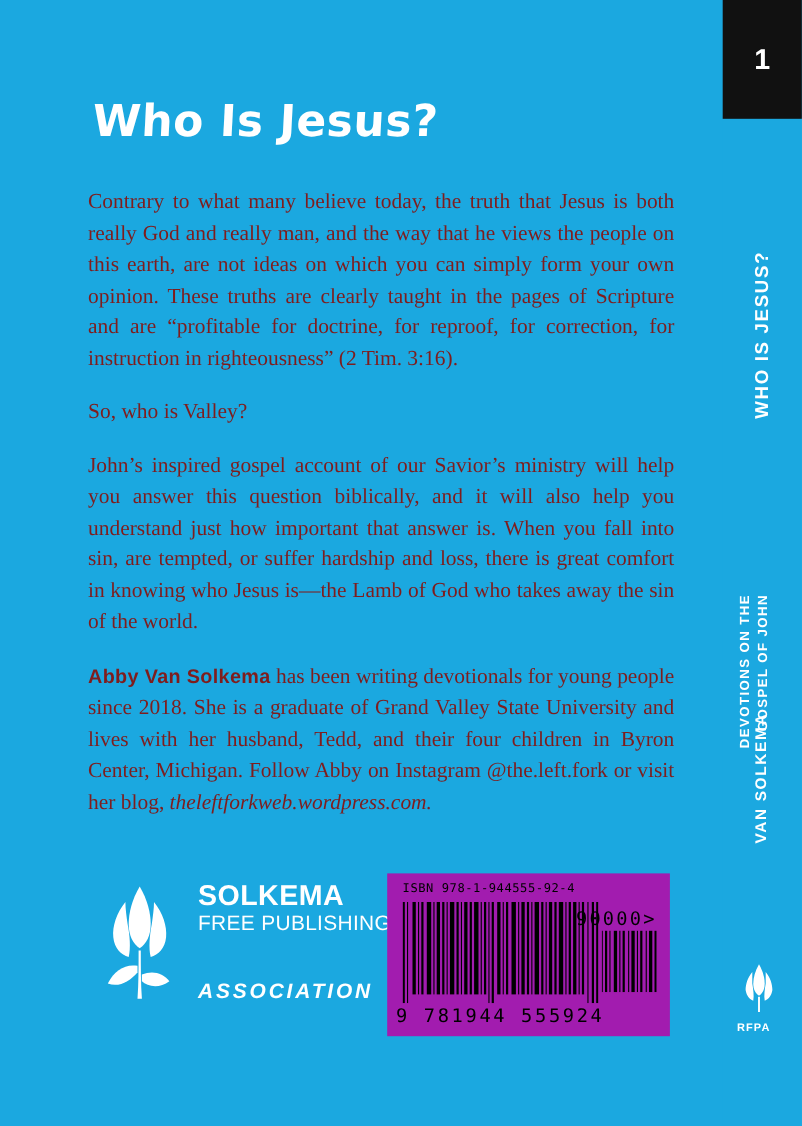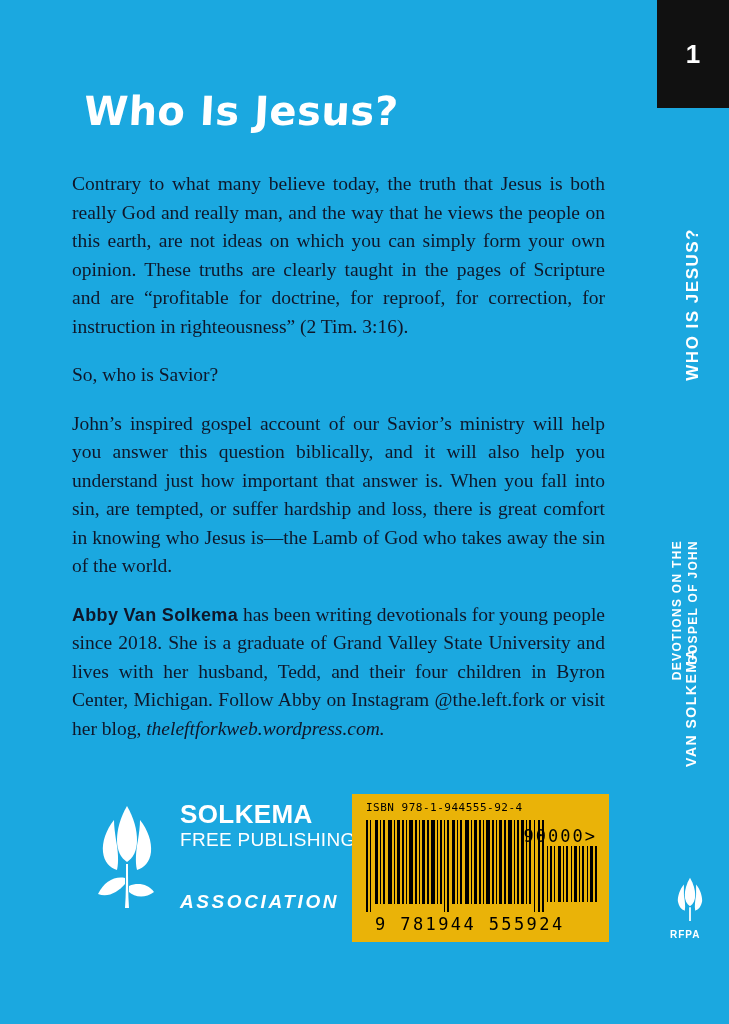--- a/index.html
+++ b/index.html
@@ -127,24 +127,24 @@
     color: #ffffff;
     font-family: "DejaVu Sans", sans-serif;
     font-weight: bold;
     font-size: 40px;
     letter-spacing: 0.5px;
     transform: skewX(-3deg);
   }
 
   .body-copy {
     position: absolute;
-    left: 72px;
+    left: 80px;
     top: 170px;
     width: 533px;
-    color: #0f172a;
+    color: #7f1d1d;
   }
   .body-copy p {
     margin: 0 0 20px 0;
     font-family: "Liberation Serif", serif;
     font-size: 19.5px;
     line-height: 28.5px;
     text-align: justify;
     text-justify: inter-word;
   }
   .body-copy p:last-child {
@@ -200,21 +200,21 @@
     margin-top: 40px;
   }
 
   
   .barcode-box {
     position: absolute;
     left: 352px;
     top: 794px;
     width: 257px;
     height: 148px;
-    background: #eab308;
+    background: #a21caf;
     padding: 0;
   }
   .isbn-text {
     position: absolute;
     left: 14px;
     top: 7px;
     font-family: "DejaVu Sans Mono", monospace;
     font-size: 11px;
     letter-spacing: 0.5px;
     color: #000000;
@@ -237,40 +237,40 @@
   }
   .bars-5 {
     position: absolute;
     right: 12px;
     top: 52px;
     height: 56px;
     width: 50px;
   }
   .ean13-text {
     position: absolute;
-    left: 23px;
+    left: 8px;
     bottom: 8px;
     font-family: "DejaVu Sans Mono", monospace;
     font-size: 17px;
     letter-spacing: 2.4px;
     color: #000000;
   }
 </style>
 </head>
 <body>
 
 <div class="cover">
 
   <div class="back">
 
     <div class="title">Who Is Jesus?</div>
 
     <div class="body-copy">
       <p>Contrary to what many believe today, the truth that Jesus is both really God and really man, and the way that he views the people on this earth, are not ideas on which you can simply form your own opinion. These truths are clearly taught in the pages of Scripture and are “profitable for doctrine, for reproof, for correction, for instruction in righteousness” (2 Tim. 3:16).</p>
-      <p class="short">So, who is Savior?</p>
+      <p class="short">So, who is Valley?</p>
       <p>John’s inspired gospel account of our Savior’s ministry will help you answer this question biblically, and it will also help you understand just how important that answer is. When you fall into sin, are tempted, or suffer hardship and loss, there is great comfort in knowing who Jesus is—the Lamb of God who takes away the sin of the world.</p>
       <p><span class="author-name">Abby Van Solkema</span><span> has been writing devotionals for young people since 2018. She is a graduate of Grand Valley State University and lives with her husband, Tedd, and their four children in Byron Center, Michigan. Follow Abby on Instagram @the.left.fork or visit her blog, </span><span class="blog-url">theleftforkweb.wordpress.com.</span></p>
     </div>
 
     <div class="pub-logo">
       <svg class="pub-mark" viewBox="0 0 86 112">
         <path d="M43 6 C36 18 33 30 33 40 C33 51 37 58 43 62 C49 58 53 51 53 40 C53 30 50 18 43 6 Z" fill="#ffffff"></path>
         <path d="M30 20 C22 30 18 42 19 52 C20 62 26 68 33 70 C35 62 34 50 32 40 C31 33 30 26 30 20 Z" fill="#ffffff"></path>
         <path d="M56 20 C64 30 68 42 67 52 C66 62 60 68 53 70 C51 62 52 50 54 40 C55 33 56 26 56 20 Z" fill="#ffffff"></path>
         <path d="M42 64 C42 80 42 94 41 108 L45 108 C44 94 44 80 44 64 Z" fill="#ffffff"></path>

